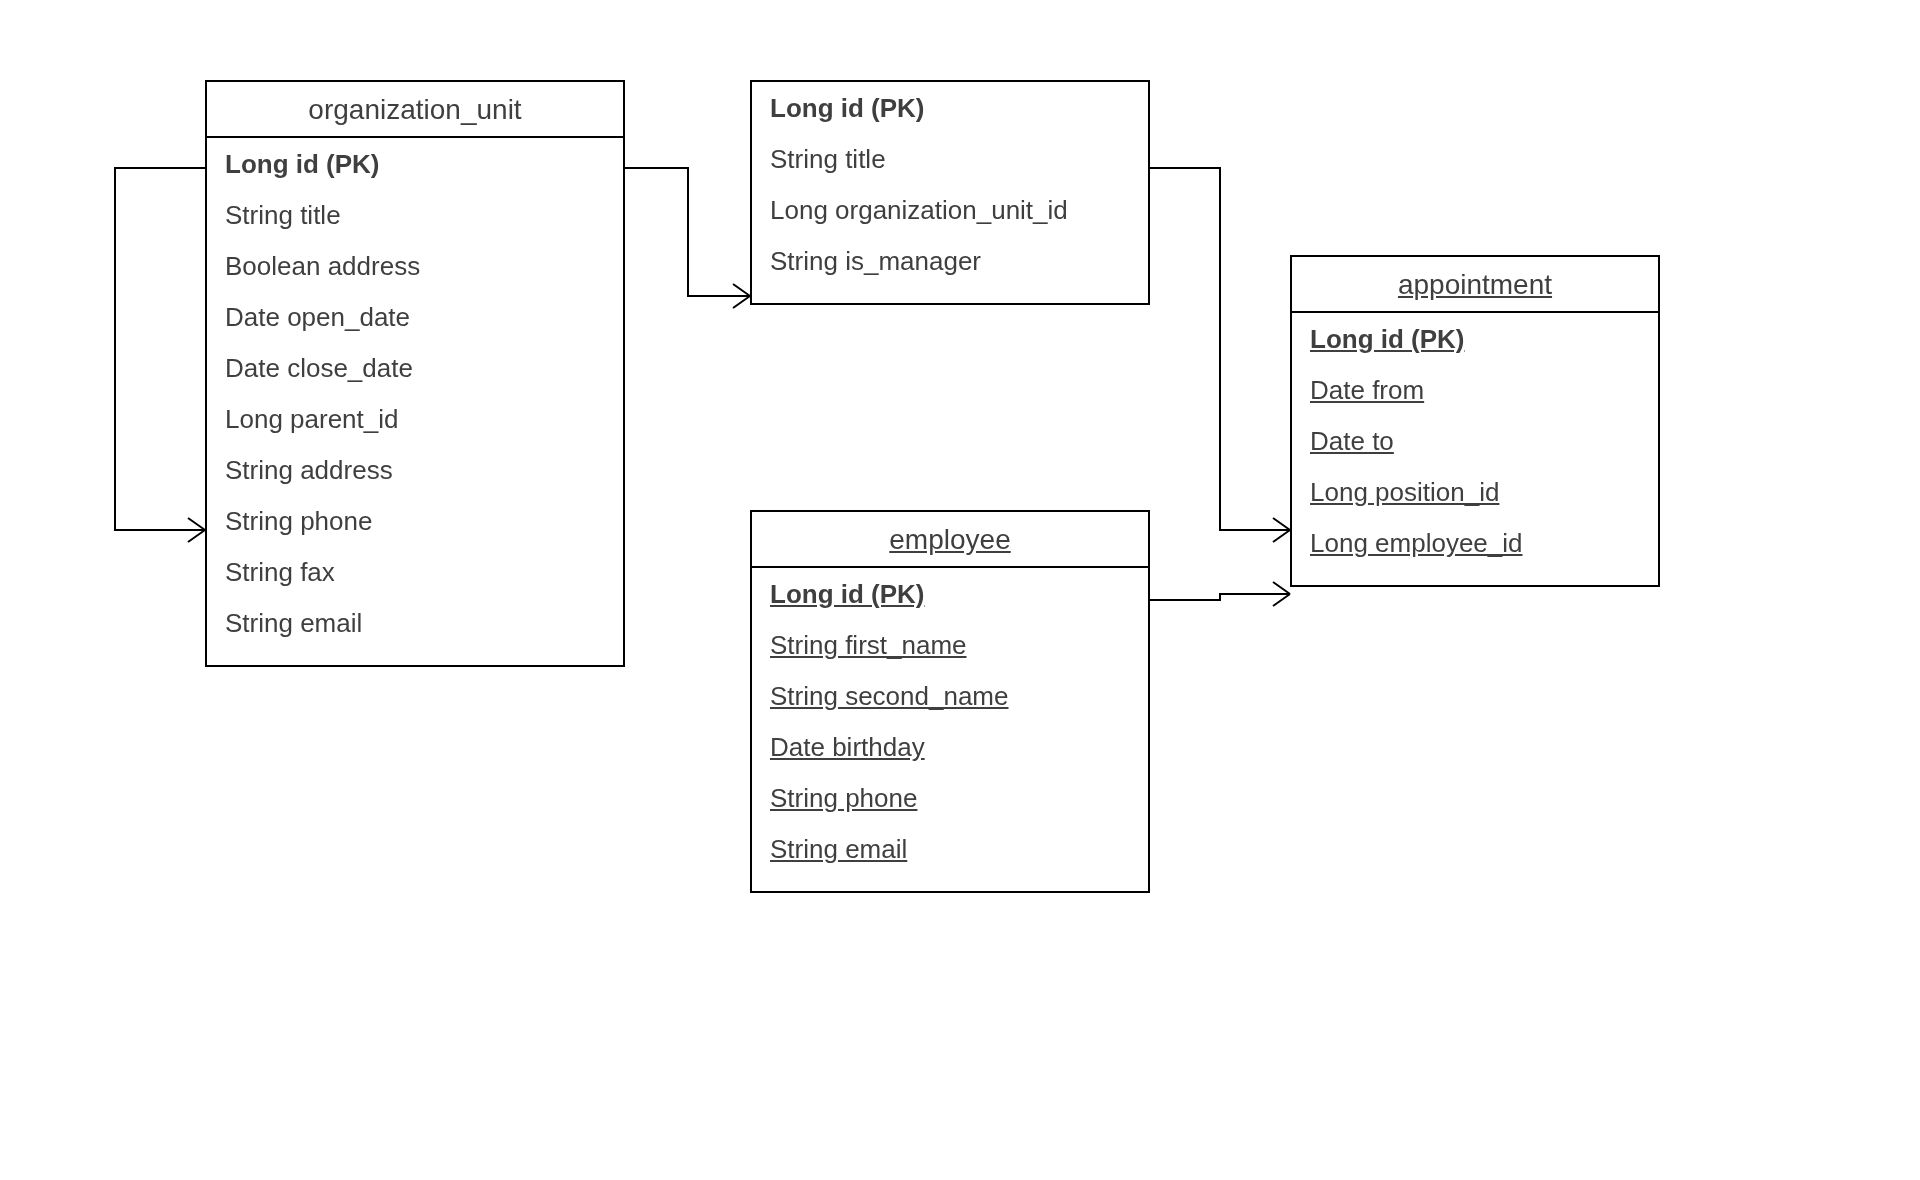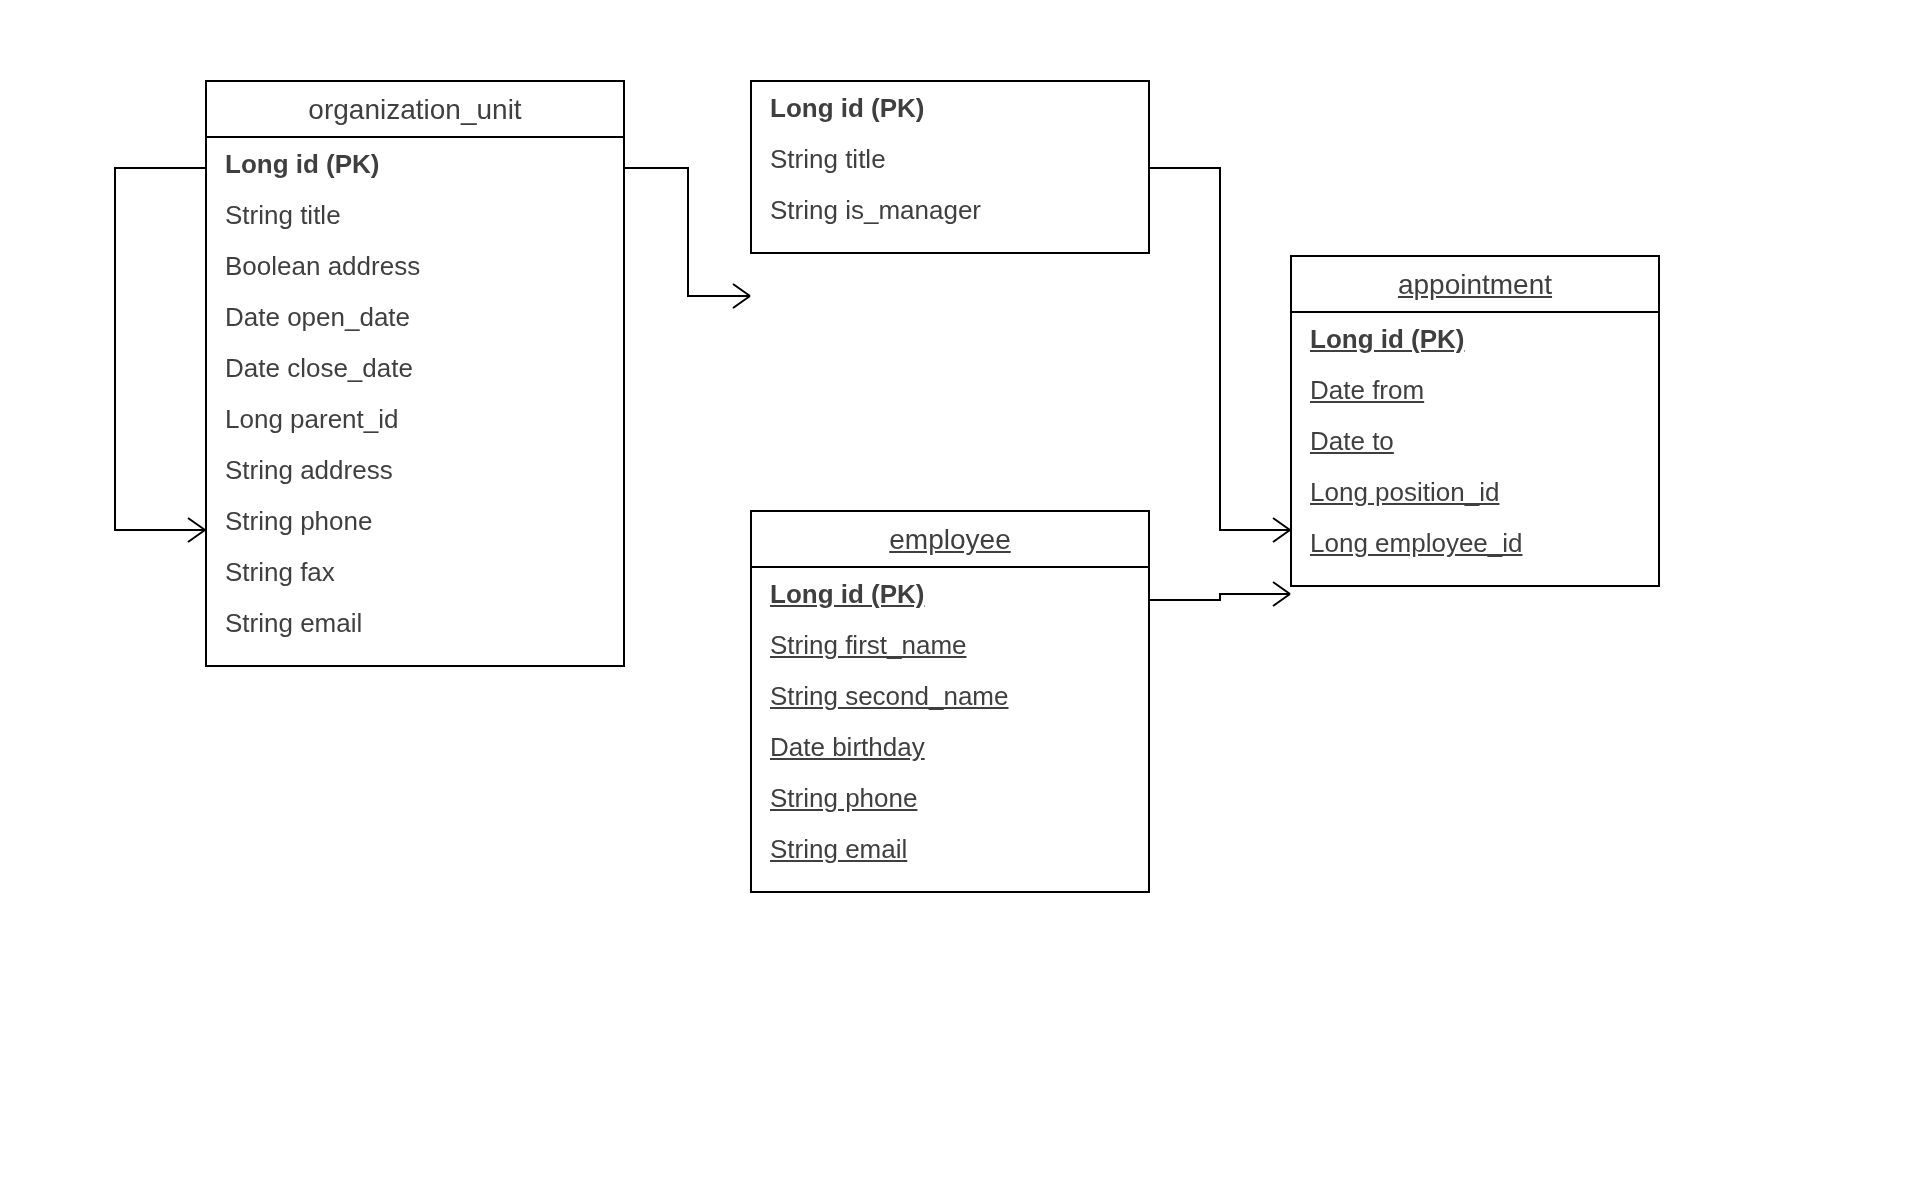--- a/index.html
+++ b/index.html
@@ -67,20 +67,21 @@
       <div class="attr">String phone</div>
       <div class="attr">String fax</div>
       <div class="attr">String email</div>
     </div>
   </div>
 
   <div class="entity" style="left:750px; top:80px; width:400px;">
     <div class="entity-body">
       <div class="attr pk">Long id (PK)</div>
       <div class="attr">String title</div>
+      <div class="attr">Long organization_unit_id</div>
       <div class="attr">String is_manager</div>
     </div>
   </div>
 
   <div class="entity" style="left:750px; top:510px; width:400px;text-decoration:underline;">
     <div class="entity-title">employee</div>
     <div class="entity-body">
       <div class="attr pk">Long id (PK)</div>
       <div class="attr">String first_name</div>
       <div class="attr">String second_name</div>

